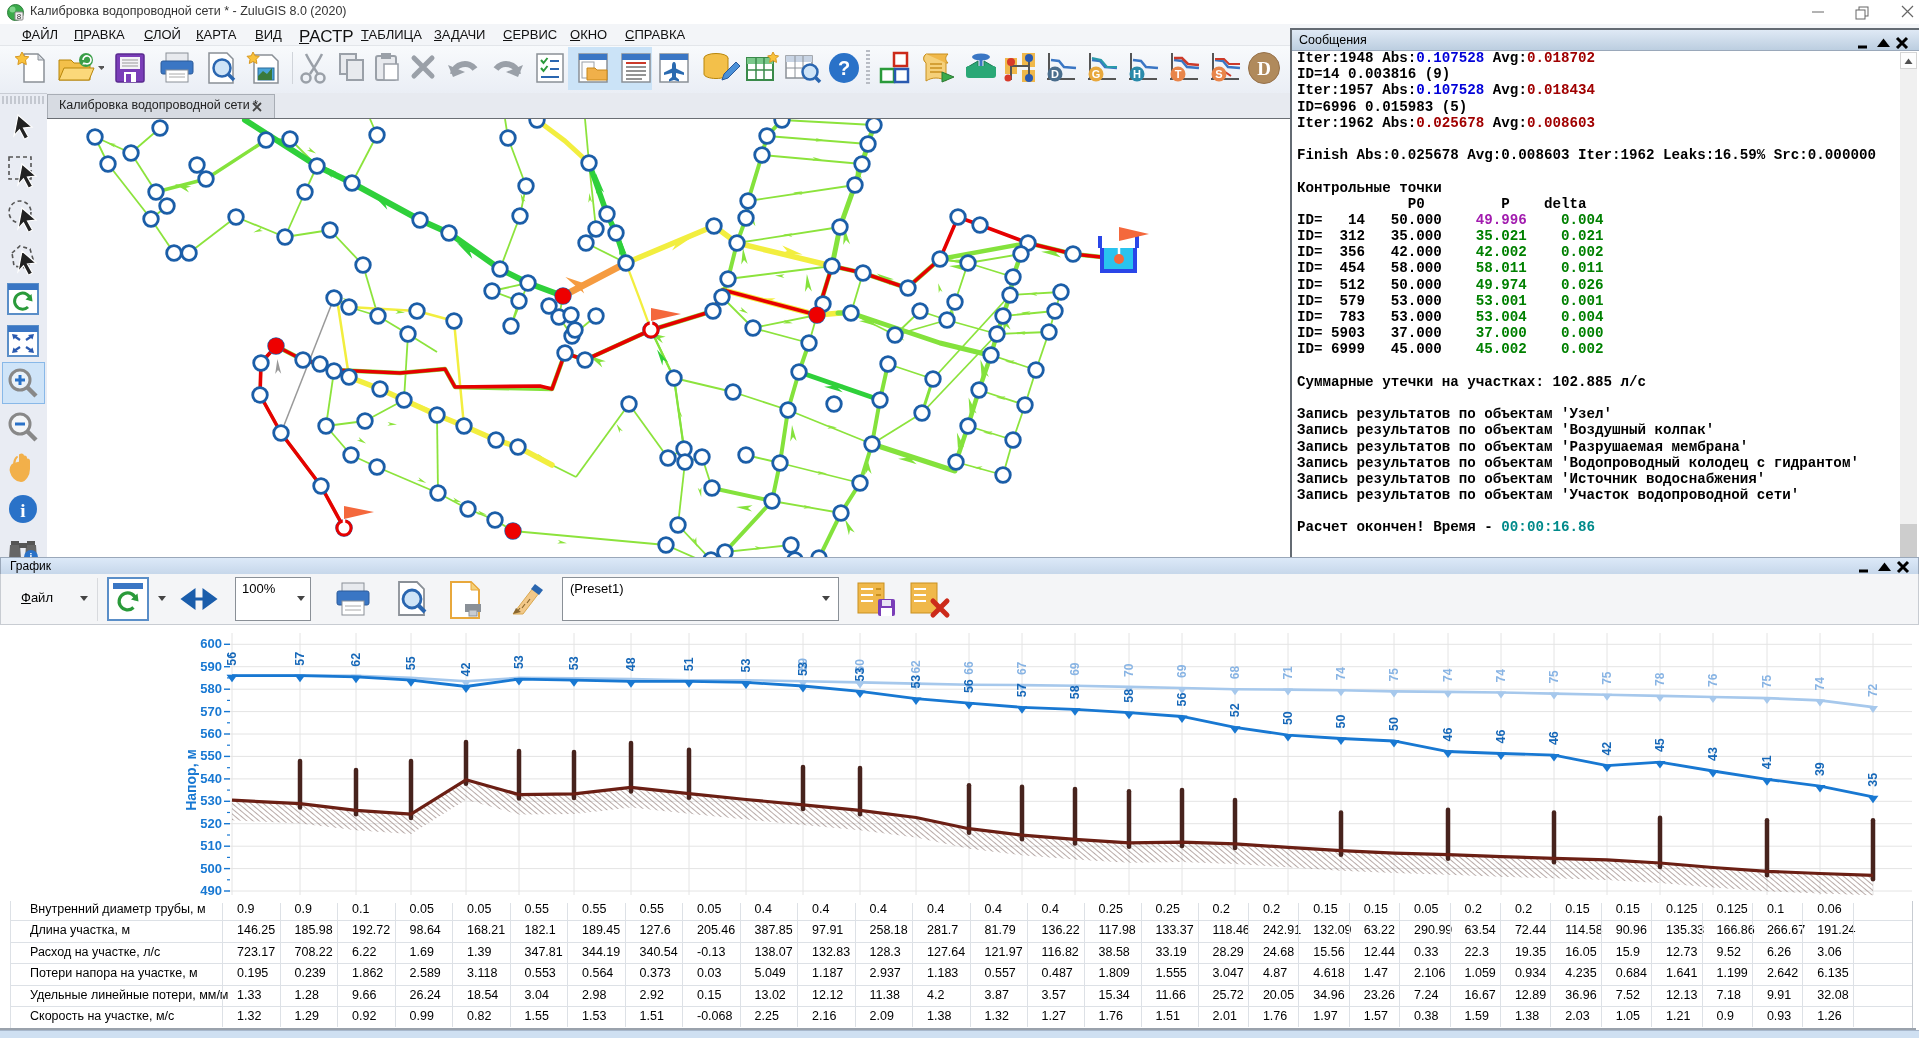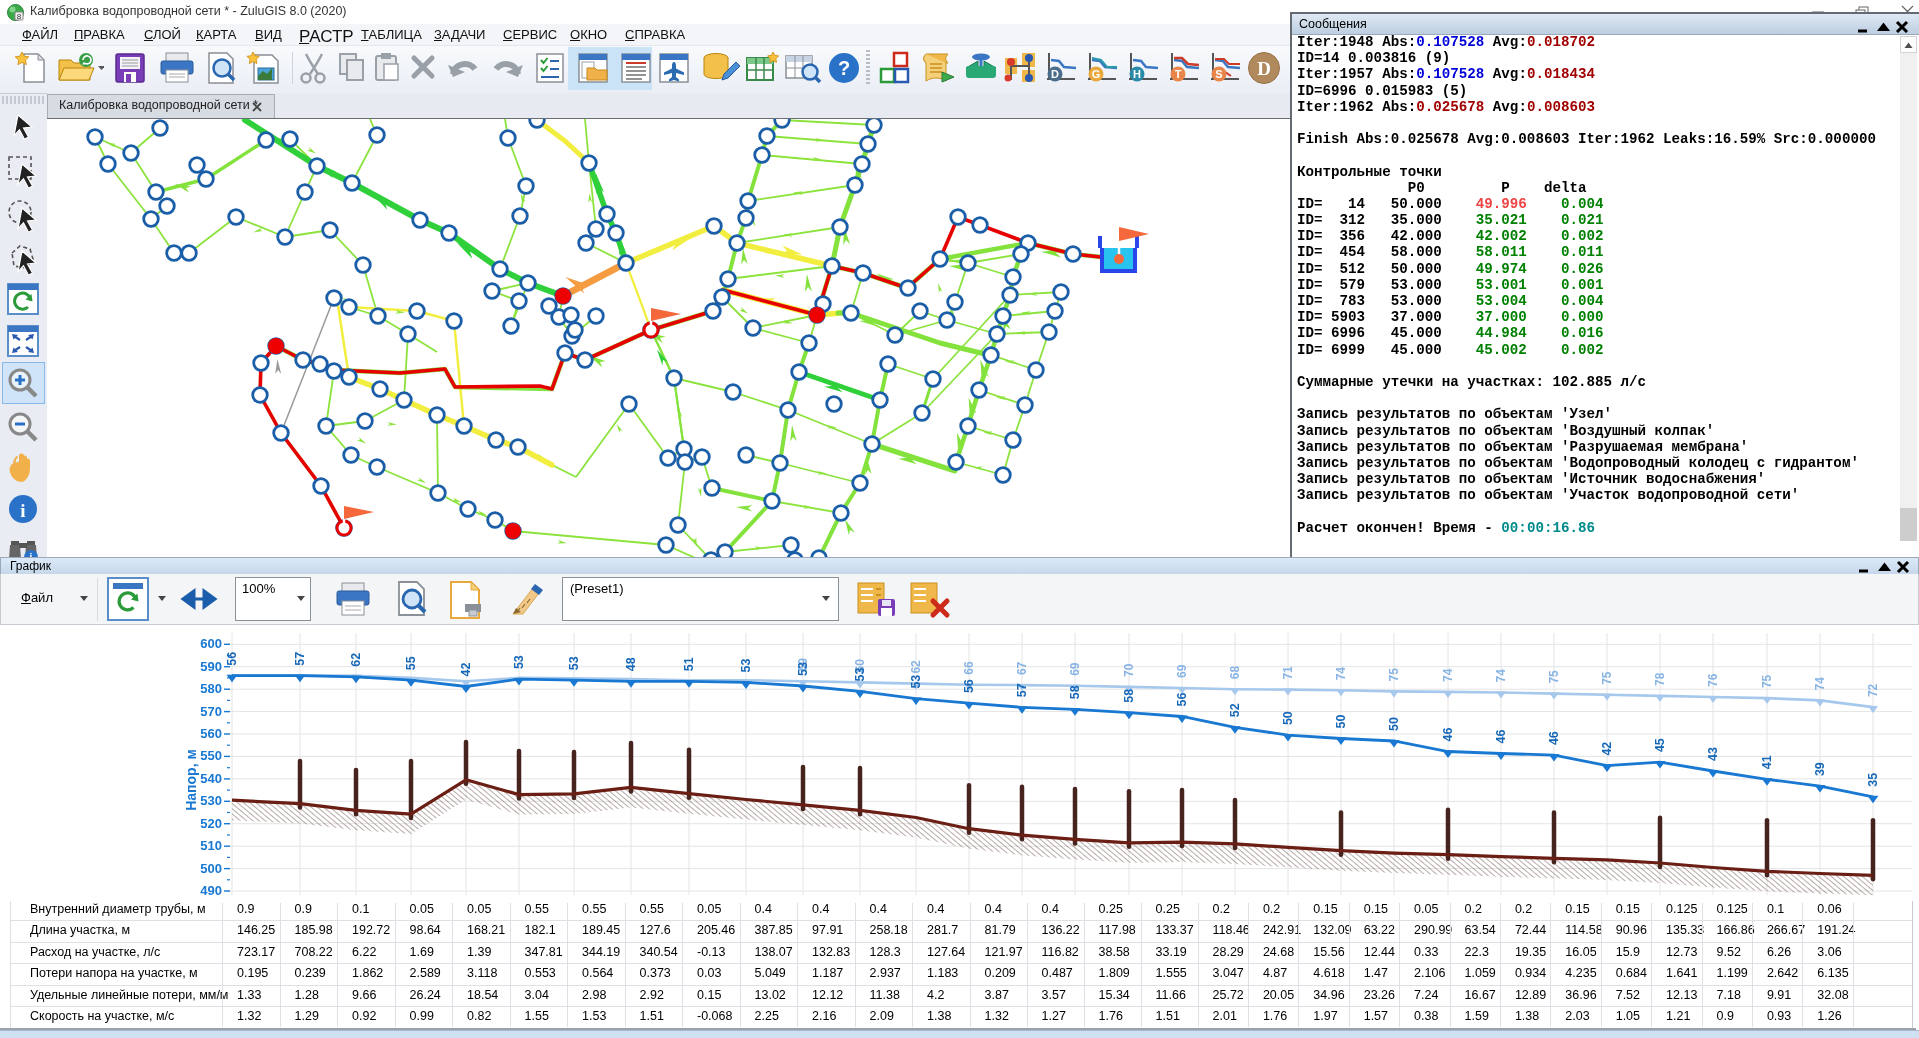--- a/index.html
+++ b/index.html
@@ -701,49 +701,48 @@
     <polygon points="297,387 327,393 297,400" fill="#f4683c"></polygon>
     <line x1="604" y1="211" x2="604" y2="189" stroke="#fff" stroke-width="2.5"></line>
     <polygon points="604,189 634,195 604,202" fill="#f4683c"></polygon>
     <rect x="1055" y="123" width="33" height="29" fill="#29c3ef" stroke="#2a46e8" stroke-width="4"></rect>
     <rect x="1053" y="117" width="37" height="12" fill="#ffffff"></rect>
     <path d="M 1053 117 v 12 M 1090 117 v 12" stroke="#2a46e8" stroke-width="4" fill="none"></path>
     <line x1="1072" y1="140" x2="1072" y2="117" stroke="#fff" stroke-width="2.5"></line>
     <polygon points="1072,108 1102,115 1072,122" fill="#f4683c"></polygon>
     <circle cx="1072" cy="140" r="5" fill="#f4683c"></circle>
   </svg>
-<div class="abs" style="left:1290px;top:12px;width:629px;height:569px;background:#fff;border:2px solid #646b73;border-right:none;text-decoration:underline;">
+<div class="abs" style="left:1290px;top:28px;width:629px;height:569px;background:#fff;border:2px solid #646b73;border-right:none;text-decoration:underline;">
     <div class="abs" style="left:0;top:0;width:627px;height:21px;background:linear-gradient(#dfe9f5,#bccee0);border-bottom:1px solid #9aa8ba;">
       <div class="abs" style="left:7px;top:3px;font-size:12.5px;color:#000;">Сообщения</div>
       <svg class="abs" style="left:560px;top:5px" width="70" height="14">
         <line x1="6" y1="12" x2="15" y2="12" stroke="#000" stroke-width="3"></line>
         <path d="M25 12 l6.5-8.5 6.5 8.5z" fill="#000"></path>
         <path d="M45 3 l10 10 M55 3 l-10 10" stroke="#000" stroke-width="3"></path>
       </svg>
     </div>
     <div class="abs" style="left:5px;top:20px;width:620px;font-family:'Liberation Mono',monospace;font-size:14.2px;font-weight:bold;line-height:16.2px;white-space:nowrap;color:#000;">
       <div style="height:16.2px">Iter:1948&nbsp;Abs:<span style="color:#0000d8">0.107528</span>&nbsp;Avg:<span style="color:#a00000">0.018702</span></div>
       <div style="height:16.2px">ID=14&nbsp;0.003816&nbsp;(9)</div>
       <div style="height:16.2px">Iter:1957&nbsp;Abs:<span style="color:#0000d8">0.107528</span>&nbsp;Avg:<span style="color:#a00000">0.018434</span></div>
       <div style="height:16.2px">ID=6996&nbsp;0.015983&nbsp;(5)</div>
       <div style="height:16.2px">Iter:1962&nbsp;Abs:<span style="color:#a00000">0.025678</span>&nbsp;Avg:<span style="color:#a00000">0.008603</span></div>
       <div style="height:16.2px">&nbsp;</div>
       <div style="height:16.2px">Finish&nbsp;Abs:0.025678&nbsp;Avg:0.008603&nbsp;Iter:1962&nbsp;Leaks:16.59%&nbsp;Src:0.000000</div>
       <div style="height:16.2px">&nbsp;</div>
       <div style="height:16.2px">Контрольные&nbsp;точки</div>
       <div style="height:16.2px">&nbsp;&nbsp;&nbsp;&nbsp;&nbsp;&nbsp;&nbsp;&nbsp;&nbsp;&nbsp;&nbsp;&nbsp;&nbsp;P0&nbsp;&nbsp;&nbsp;&nbsp;&nbsp;&nbsp;&nbsp;&nbsp;&nbsp;P&nbsp;&nbsp;&nbsp;&nbsp;delta</div>
-      <div style="height:16.2px">ID=&nbsp;&nbsp;&nbsp;14&nbsp;&nbsp;&nbsp;50.000<span style="color:#ef4444">&nbsp;&nbsp;&nbsp;&nbsp;49.996</span><span style="color:#008000">&nbsp;&nbsp;&nbsp;&nbsp;0.004</span></div>
+      <div style="height:16.2px">ID=&nbsp;&nbsp;&nbsp;14&nbsp;&nbsp;&nbsp;50.000<span style="color:#a21caf">&nbsp;&nbsp;&nbsp;&nbsp;49.996</span><span style="color:#008000">&nbsp;&nbsp;&nbsp;&nbsp;0.004</span></div>
       <div style="height:16.2px">ID=&nbsp;&nbsp;312&nbsp;&nbsp;&nbsp;35.000<span style="color:#008000">&nbsp;&nbsp;&nbsp;&nbsp;35.021</span><span style="color:#008000">&nbsp;&nbsp;&nbsp;&nbsp;0.021</span></div>
       <div style="height:16.2px">ID=&nbsp;&nbsp;356&nbsp;&nbsp;&nbsp;42.000<span style="color:#008000">&nbsp;&nbsp;&nbsp;&nbsp;42.002</span><span style="color:#008000">&nbsp;&nbsp;&nbsp;&nbsp;0.002</span></div>
       <div style="height:16.2px">ID=&nbsp;&nbsp;454&nbsp;&nbsp;&nbsp;58.000<span style="color:#008000">&nbsp;&nbsp;&nbsp;&nbsp;58.011</span><span style="color:#008000">&nbsp;&nbsp;&nbsp;&nbsp;0.011</span></div>
       <div style="height:16.2px">ID=&nbsp;&nbsp;512&nbsp;&nbsp;&nbsp;50.000<span style="color:#008000">&nbsp;&nbsp;&nbsp;&nbsp;49.974</span><span style="color:#008000">&nbsp;&nbsp;&nbsp;&nbsp;0.026</span></div>
       <div style="height:16.2px">ID=&nbsp;&nbsp;579&nbsp;&nbsp;&nbsp;53.000<span style="color:#008000">&nbsp;&nbsp;&nbsp;&nbsp;53.001</span><span style="color:#008000">&nbsp;&nbsp;&nbsp;&nbsp;0.001</span></div>
       <div style="height:16.2px">ID=&nbsp;&nbsp;783&nbsp;&nbsp;&nbsp;53.000<span style="color:#008000">&nbsp;&nbsp;&nbsp;&nbsp;53.004</span><span style="color:#008000">&nbsp;&nbsp;&nbsp;&nbsp;0.004</span></div>
       <div style="height:16.2px">ID=&nbsp;5903&nbsp;&nbsp;&nbsp;37.000<span style="color:#008000">&nbsp;&nbsp;&nbsp;&nbsp;37.000</span><span style="color:#008000">&nbsp;&nbsp;&nbsp;&nbsp;0.000</span></div>
-      <div style="height:16.2px">ID=&nbsp;6996&nbsp;&nbsp;&nbsp;45.000<span style="color:#008000">&nbsp;&nbsp;&nbsp;&nbsp;44.984</span><span style="color:#008000">&nbsp;&nbsp;&nbsp;&nbsp;0.016</span></div>
       <div style="height:16.2px">ID=&nbsp;6999&nbsp;&nbsp;&nbsp;45.000<span style="color:#008000">&nbsp;&nbsp;&nbsp;&nbsp;45.002</span><span style="color:#008000">&nbsp;&nbsp;&nbsp;&nbsp;0.002</span></div>
       <div style="height:16.2px">&nbsp;</div>
       <div style="height:16.2px">Суммарные&nbsp;утечки&nbsp;на&nbsp;участках:&nbsp;102.885&nbsp;л/с</div>
       <div style="height:16.2px">&nbsp;</div>
       <div style="height:16.2px">Запись&nbsp;результатов&nbsp;по&nbsp;объектам&nbsp;'Узел'</div>
       <div style="height:16.2px">Запись&nbsp;результатов&nbsp;по&nbsp;объектам&nbsp;'Воздушный&nbsp;колпак'</div>
       <div style="height:16.2px">Запись&nbsp;результатов&nbsp;по&nbsp;объектам&nbsp;'Разрушаемая&nbsp;мембрана'</div>
       <div style="height:16.2px">Запись&nbsp;результатов&nbsp;по&nbsp;объектам&nbsp;'Водопроводный&nbsp;колодец&nbsp;с&nbsp;гидрантом'</div>
       <div style="height:16.2px">Запись&nbsp;результатов&nbsp;по&nbsp;объектам&nbsp;'Источник&nbsp;водоснабжения'</div>
       <div style="height:16.2px">Запись&nbsp;результатов&nbsp;по&nbsp;объектам&nbsp;'Участок&nbsp;водопроводной&nbsp;сети'</div>
@@ -1179,21 +1178,21 @@
     <div style="position:absolute;left:409.5px;top:67.2px;">2.589</div>
     <div style="position:absolute;left:467.0px;top:67.2px;">3.118</div>
     <div style="position:absolute;left:524.5px;top:67.2px;">0.553</div>
     <div style="position:absolute;left:582.0px;top:67.2px;">0.564</div>
     <div style="position:absolute;left:639.5px;top:67.2px;">0.373</div>
     <div style="position:absolute;left:697.0px;top:67.2px;">0.03</div>
     <div style="position:absolute;left:754.5px;top:67.2px;">5.049</div>
     <div style="position:absolute;left:812.0px;top:67.2px;">1.187</div>
     <div style="position:absolute;left:869.5px;top:67.2px;">2.937</div>
     <div style="position:absolute;left:927.0px;top:67.2px;">1.183</div>
-    <div style="position:absolute;left:984.5px;top:67.2px;">0.209</div>
+    <div style="position:absolute;left:984.5px;top:67.2px;">0.557</div>
     <div style="position:absolute;left:1041.5px;top:67.2px;">0.487</div>
     <div style="position:absolute;left:1098.5px;top:67.2px;">1.809</div>
     <div style="position:absolute;left:1155.5px;top:67.2px;">1.555</div>
     <div style="position:absolute;left:1212.5px;top:67.2px;">3.047</div>
     <div style="position:absolute;left:1262.9px;top:67.2px;">4.87</div>
     <div style="position:absolute;left:1313.3px;top:67.2px;">4.618</div>
     <div style="position:absolute;left:1363.7px;top:67.2px;">1.47</div>
     <div style="position:absolute;left:1414.1px;top:67.2px;">2.106</div>
     <div style="position:absolute;left:1464.5px;top:67.2px;">1.059</div>
     <div style="position:absolute;left:1514.9px;top:67.2px;">0.934</div>

